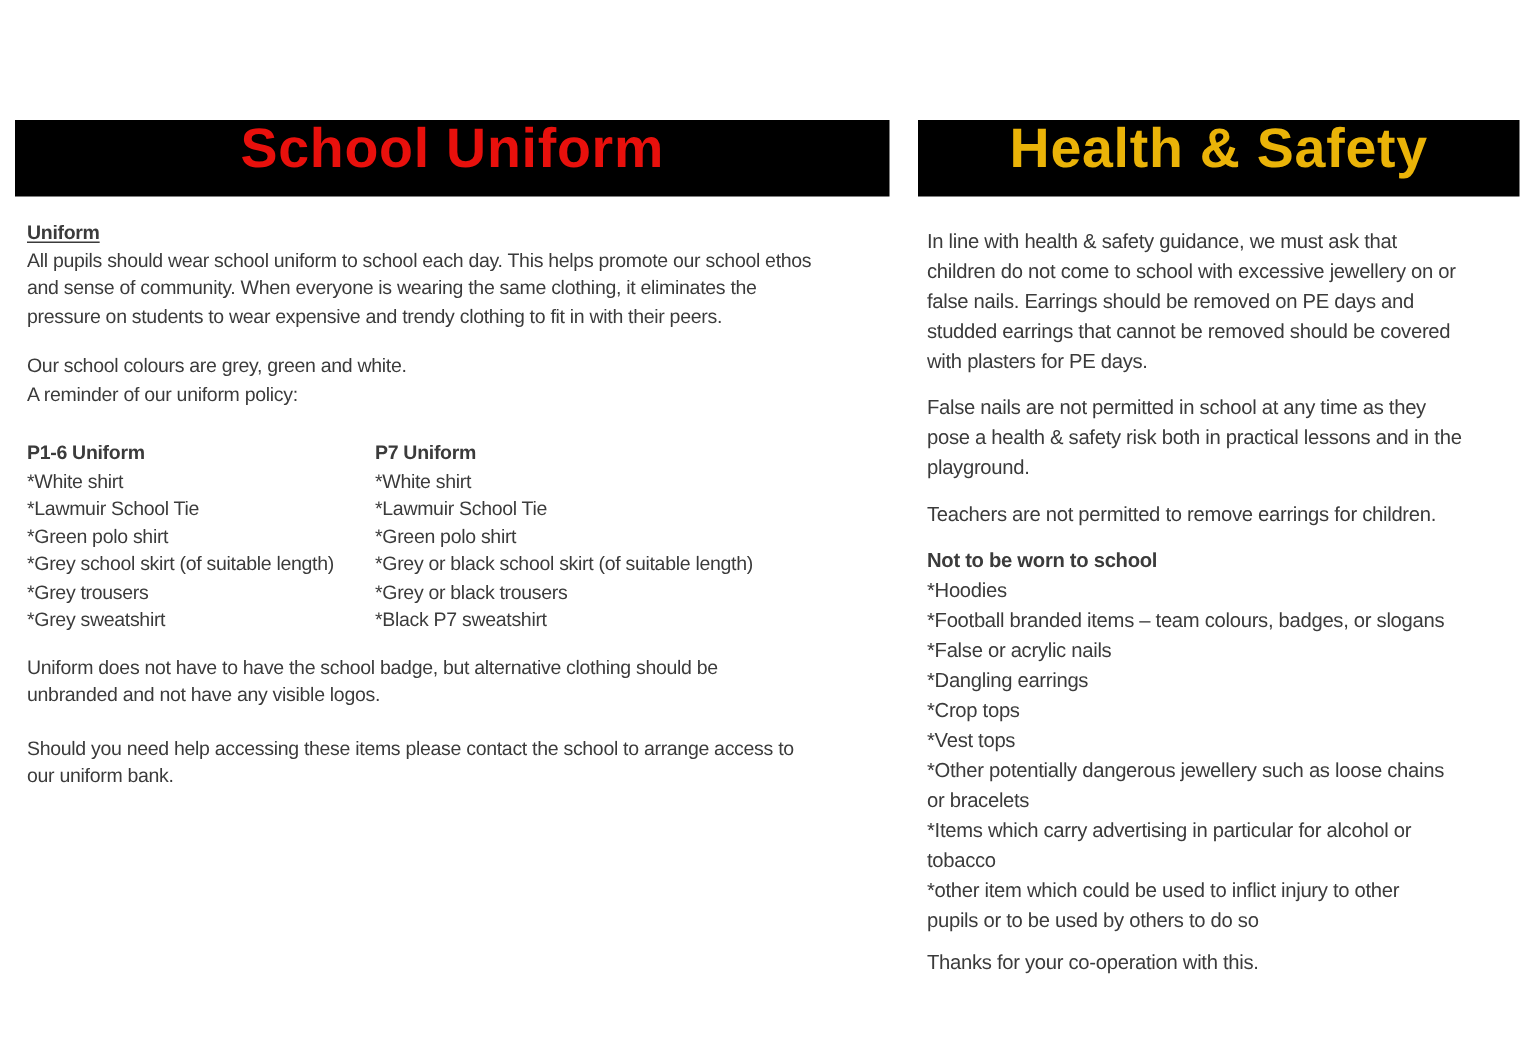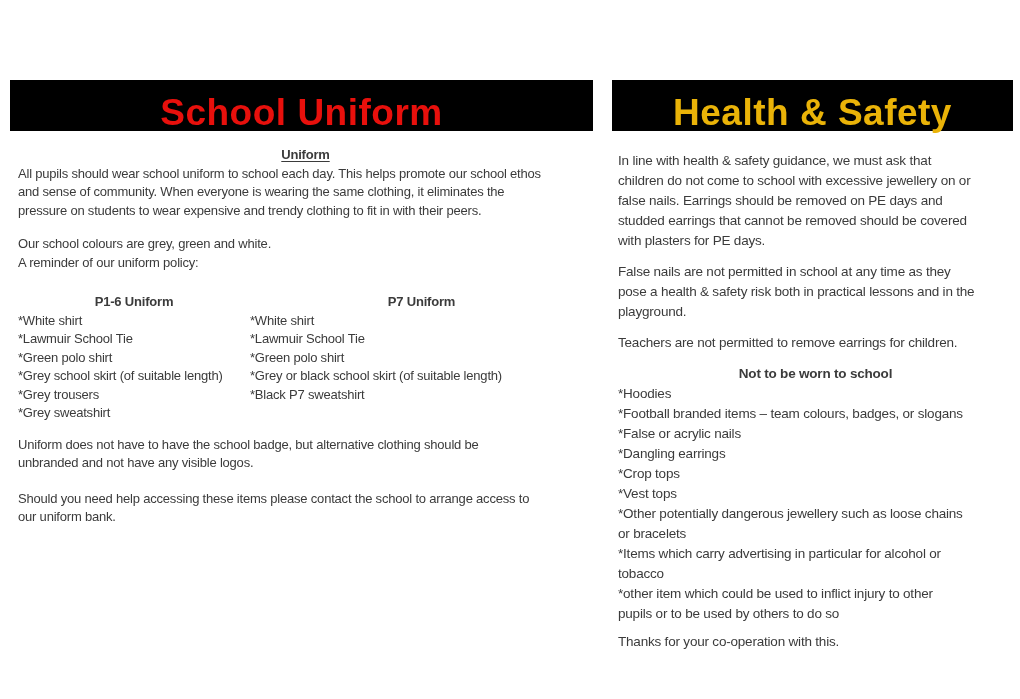--- a/index.html
+++ b/index.html
@@ -11,21 +11,21 @@
     color: #3b3b3b;
     overflow: hidden;
   }
   .panel { position: absolute; top: 80px; }
   .panel-left  { left: 10px;  width: 583px; }
   .panel-right { left: 612px; width: 401px; }
 
   .banner {
     height: 51px;
     background: #000000;
-    display: flex; align-items: flex-end; justify-content: center;
+    display: flex; align-items: flex-start; justify-content: center;
   }
   .banner-title {
     font-weight: bold;
     font-size: 37px;
     letter-spacing: 0.5px;
     white-space: nowrap;
     line-height: 1;
   }
   .title-red   { color: #e8100c; }
   .title-green { color: #eab308; }
@@ -37,21 +37,21 @@
     letter-spacing: -0.2px;
   }
   .content-right {
     padding: 20px 0 0 6px;
     font-size: 13.5px;
     line-height: 20px;
     letter-spacing: -0.2px;
   }
 
   .para { white-space: pre-line; }
-  .bold { font-weight: bold; text-align: center; }
+  .bold { font-weight: bold; }
   .underlined { text-decoration: underline; text-underline-offset: 2px; }
 
   .mb15 { margin-bottom: 15px; }
   .mb21 { margin-bottom: 21px; }
   .mb13 { margin-bottom: 13px; }
   .mb17 { margin-bottom: 17px; }
   .mb11 { margin-bottom: 11px; }
   .mt8  { margin-top: 8px; }
 
   .columns { display: flex; }
@@ -91,20 +91,21 @@
               <div class="list-item">*Grey sweatshirt</div>
             </div>
         </div>
         <div class="col-b">
           <div class="bold">P7 Uniform</div>
           <div>
               <div class="list-item">*White shirt</div>
               <div class="list-item">*Lawmuir School Tie</div>
               <div class="list-item">*Green polo shirt</div>
               <div class="list-item">*Grey or black school skirt (of suitable length)</div>
+              <div class="list-item">*Grey or black trousers</div>
               <div class="list-item">*Black P7 sweatshirt</div>
             </div>
         </div>
       </div>
       <p class="para mb17">Uniform does not have to have the school badge, but alternative clothing should be
 unbranded and not have any visible logos.</p>
       <p class="para">Should you need help accessing these items please contact the school to arrange access to
 our uniform bank.</p>
     </div>
   </section>

